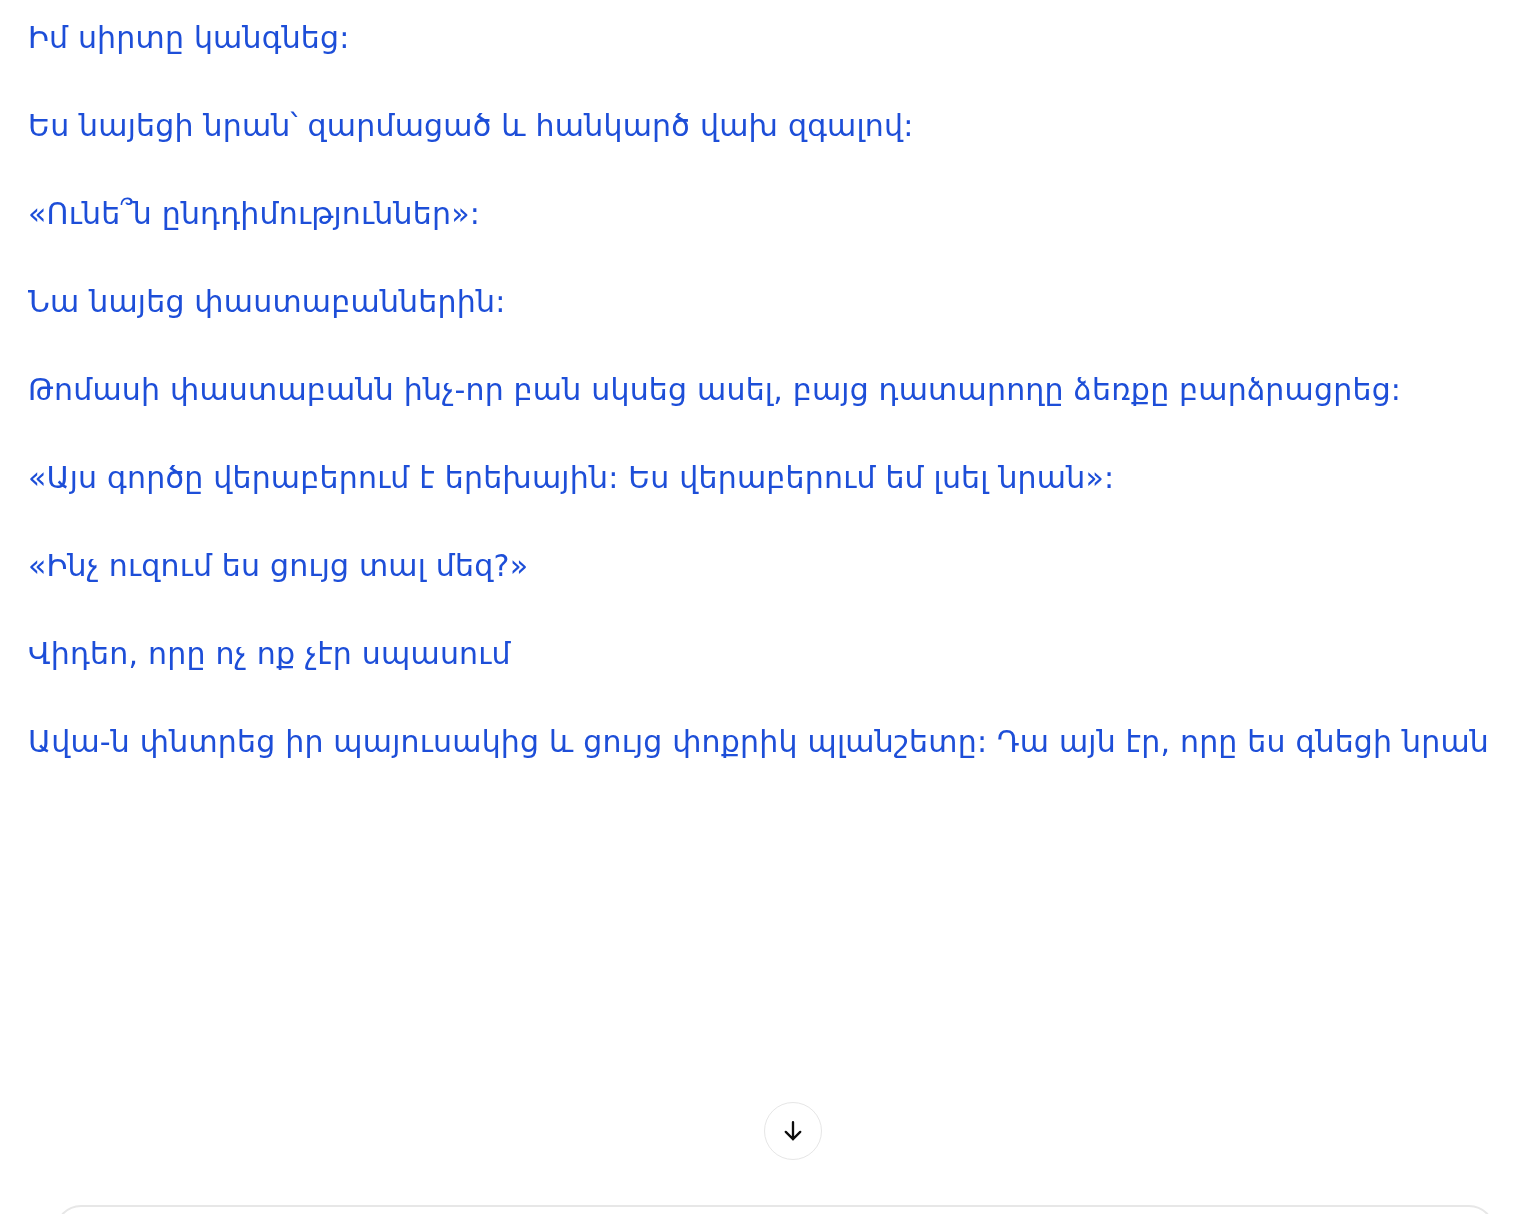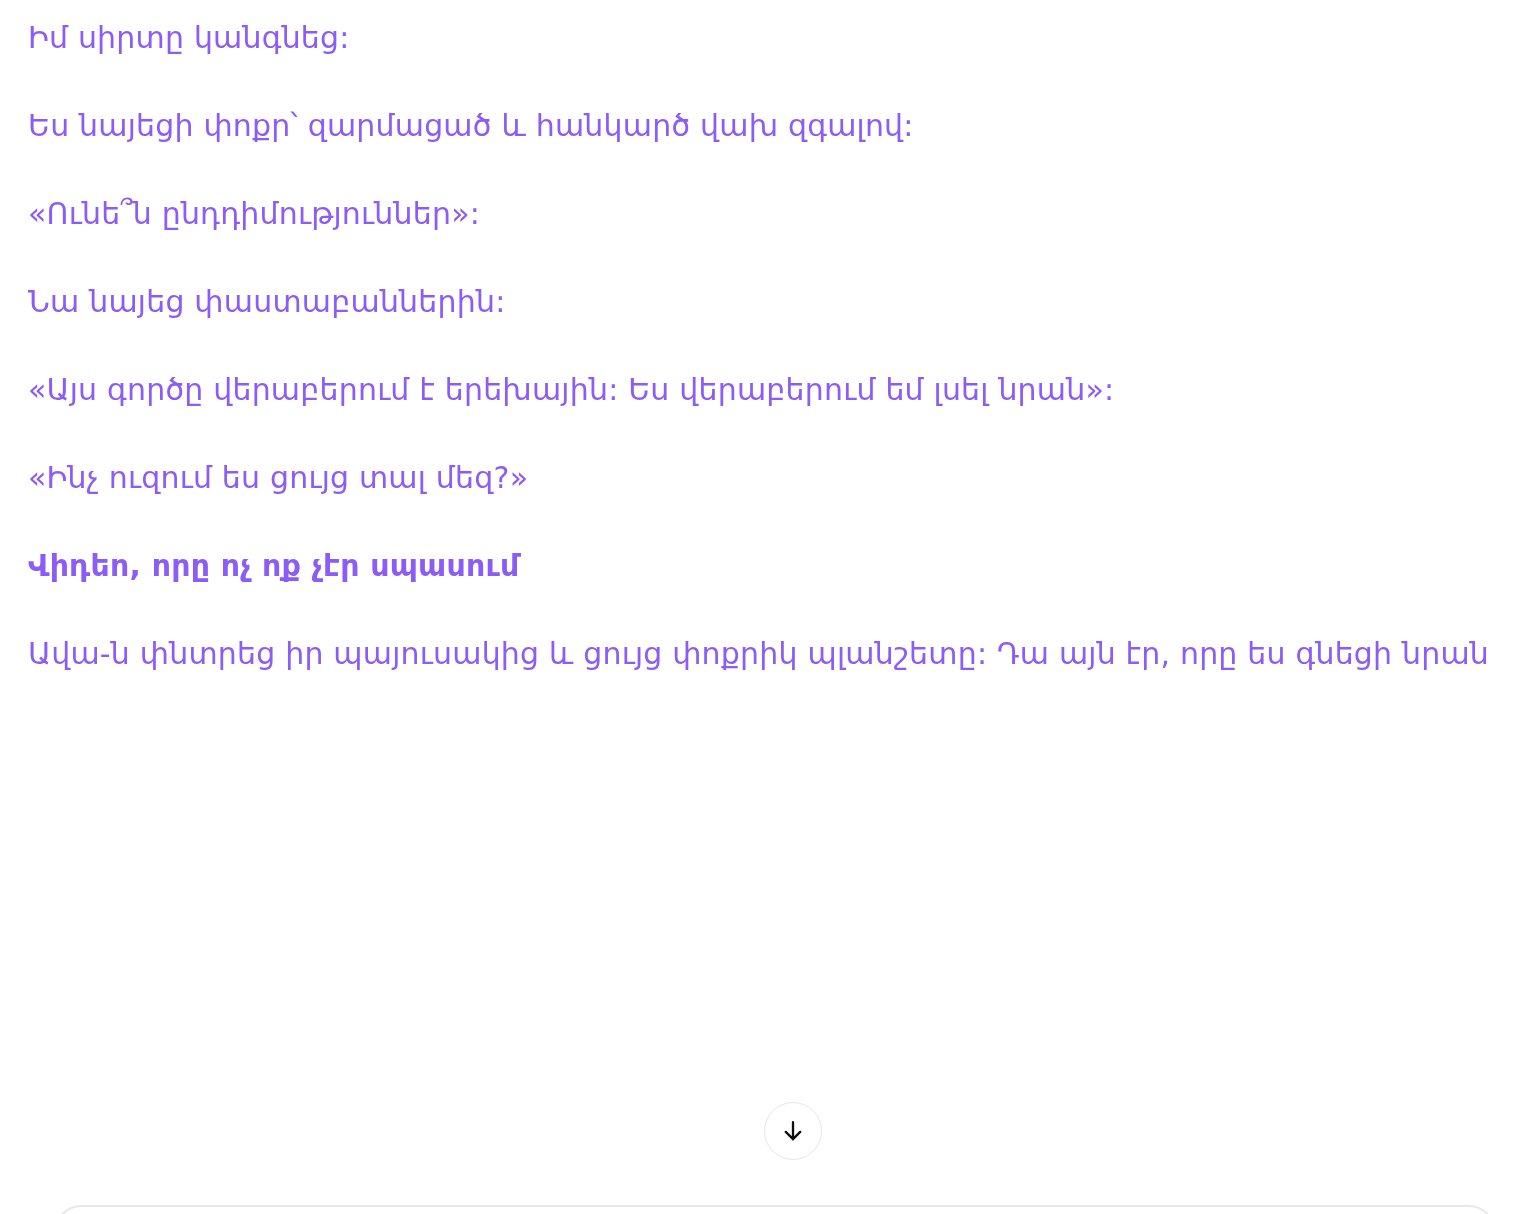--- a/index.html
+++ b/index.html
@@ -12,32 +12,32 @@
     font-family: "DejaVu Sans", "Liberation Sans", sans-serif;
   }
   .chat-area {
     position: absolute;
     left: 0;
     top: 0;
     width: 1526px;
     height: 1214px;
     padding: 20px 10px 0 28px;
     box-sizing: border-box;
-    color: #8b5cf6;
+    color: #1d4ed8;
   }
   .chat-area p {
     font-size: 30px;
     line-height: 36px;
     margin: 0 0 52px 0;
     white-space: nowrap;
     font-weight: 400;
     letter-spacing: 0.2px;
   }
   .chat-area p.bold {
-    font-weight: 700;
+    font-weight: 400;
   }
   .scroll-btn {
     position: absolute;
     left: 764px;
     top: 1102px;
     width: 58px;
     height: 58px;
     border-radius: 50%;
     background: #ffffff;
     border: 1px solid #e6e6e6;
@@ -61,23 +61,24 @@
     background: #ffffff;
     border: 2px solid #e7e7e7;
     border-radius: 26px 26px 0 0;
   }
 </style>
 </head>
 <body>
 
 <div class="chat-area">
   <p>Իմ սիրտը կանգնեց:</p>
-  <p>Ես նայեցի փոքր՝ զարմացած և հանկարծ վախ զգալով:</p>
+  <p>Ես նայեցի նրան՝ զարմացած և հանկարծ վախ զգալով:</p>
   <p>«Ունե՞ն ընդդիմություններ»:</p>
   <p>Նա նայեց փաստաբաններին:</p>
+  <p>Թոմասի փաստաբանն ինչ-որ բան սկսեց ասել, բայց դատարողը ձեռքը բարձրացրեց:</p>
   <p>«Այս գործը վերաբերում է երեխային: Ես վերաբերում եմ լսել նրան»:</p>
   <p>«Ինչ ուզում ես ցույց տալ մեզ?»</p>
   <p class="bold">Վիդեո, որը ոչ ոք չէր սպասում</p>
   <p>Ավա-ն փնտրեց իր պայուսակից և ցույց փոքրիկ պլանշետը: Դա այն էր, որը ես գնեցի նրան</p>
 </div>
 
 <button class="scroll-btn">
   <span>
     <svg width="28" height="28" viewBox="0 0 24 24" fill="none">
       <path d="M12 4.5V19M5.8 12.8L12 19l6.2-6.2" stroke="#0d0d0d" stroke-width="2" stroke-linecap="round" stroke-linejoin="miter"></path>

